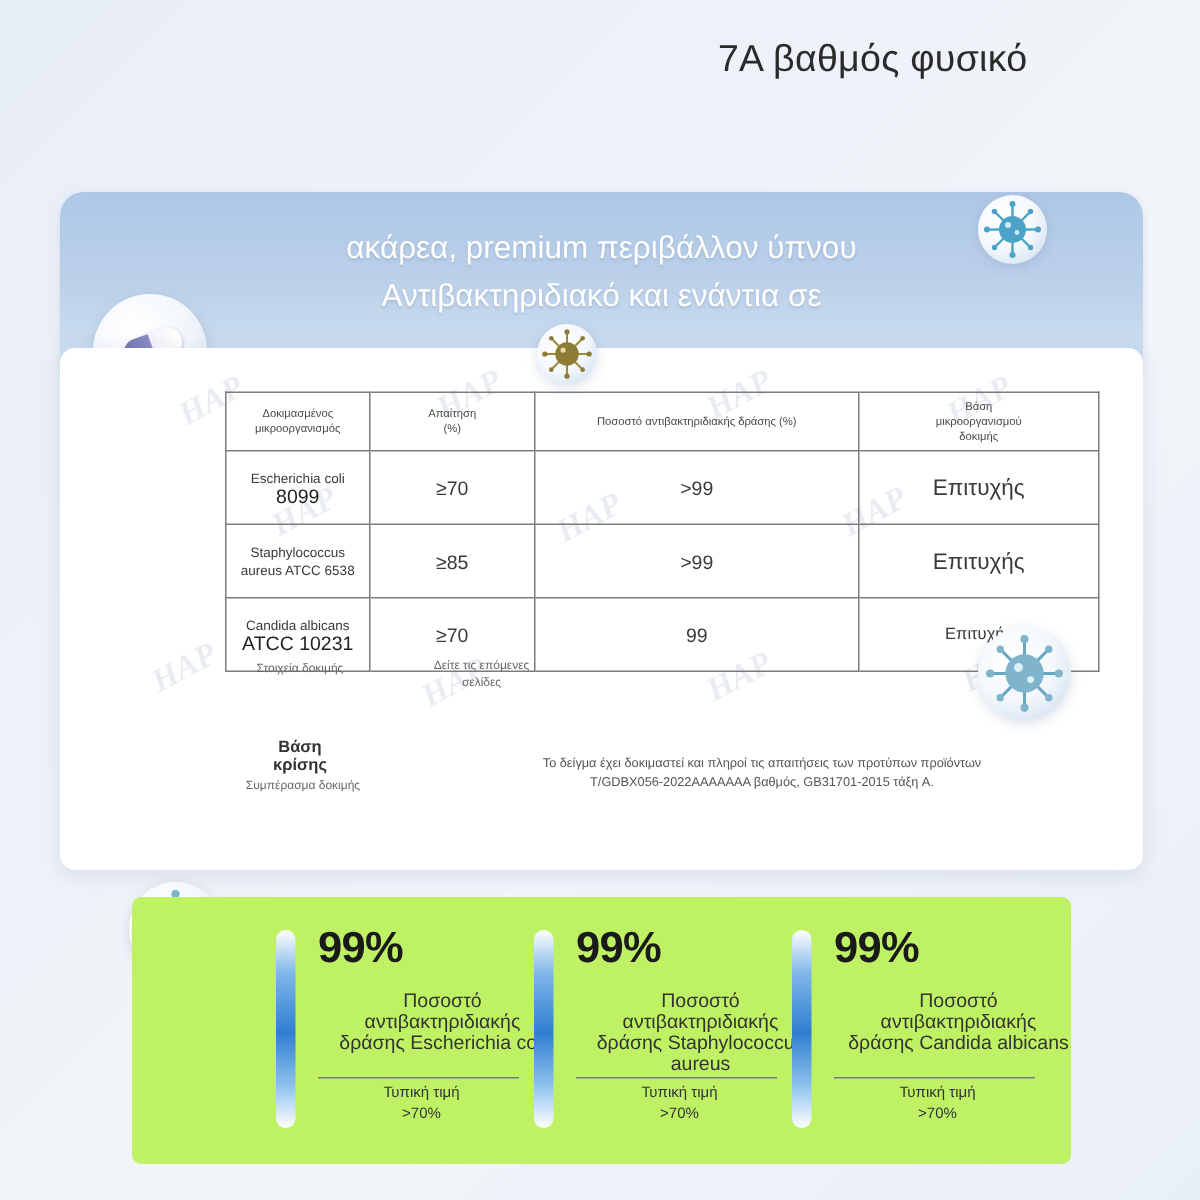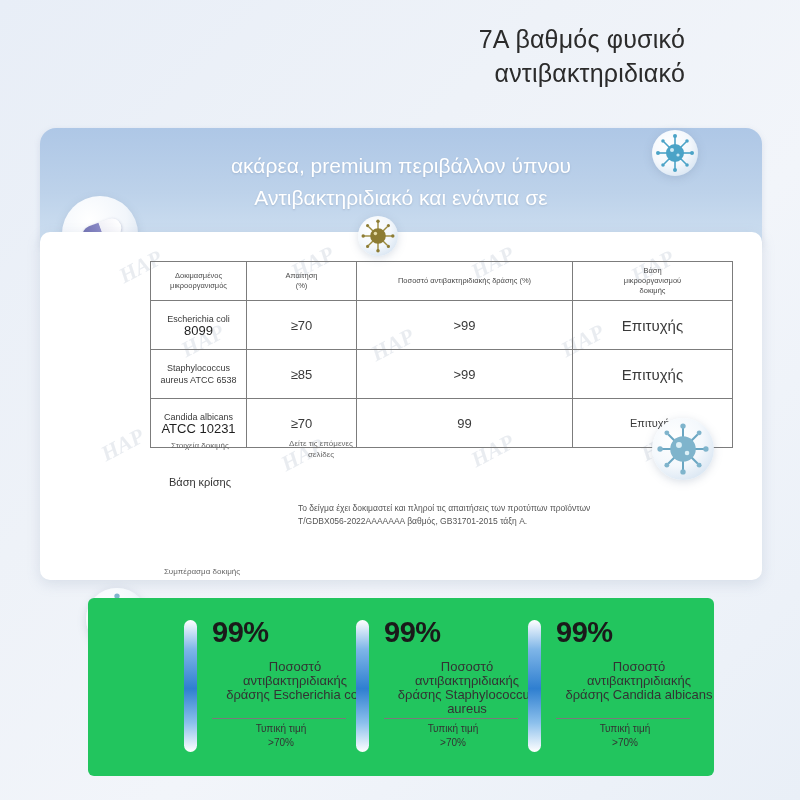--- a/index.html
+++ b/index.html
@@ -74,31 +74,31 @@
   .c-req{font-size:13px;color:#2a2a2a;}
   .c-rate{font-size:13px;color:#2a2a2a;}
   .c-judge{font-size:15px;color:#2f2f2f;}
   .c-judge.small{font-size:11px;}
 
   
   .notes{position:absolute;left:110px;top:208px;width:582px;height:110px;}
   .note-lbl{position:absolute;font-size:8px;color:#666;line-height:12px;text-align:center;}
   .note-l1{left:10px;top:0;width:80px;}
   .note-l2{left:128px;top:-2px;width:86px;line-height:11px;}
-  .note-l3{left:18px;top:36px;width:64px;font-size:11px;color:#333;}
-  .note-l4{left:2px;top:78px;width:100px;margin-top:48px;}
+  .note-l3{left:18px;top:52px;width:64px;font-size:11px;color:#333;font-weight:bold;}
+  .note-l4{left:2px;top:78px;width:100px;}
   .note-body{
     position:absolute;left:148px;top:62px;width:420px;
-    font-size:8.5px;color:#555;line-height:13px;
+    font-size:8.5px;color:#555;line-height:13px;text-align:center;
   }
 
   
   .stats{
     position:absolute;left:88px;top:598px;width:626px;height:178px;
-    background:#22c55e;border-radius:6px;
+    background:#bef264;border-radius:6px;
   }
   .stat{
     position:absolute;top:18px;width:175px;height:142px;
   }
   .stat.s1{left:96px;}
   .stat.s2{left:268px;}
   .stat.s3{left:440px;}
   .bar{
     position:absolute;left:0;top:4px;width:13px;height:132px;border-radius:7px;
     background:linear-gradient(180deg,#ffffff 0%,#7fb6e8 22%,#2f7fd0 52%,#8cc0ec 78%,#ffffff 100%);
@@ -137,21 +137,20 @@
     box-shadow:0 1px 3px rgba(70,80,130,.35);
   }
 </style>
 </head>
 <body>
 
 <div class="page">
 
   <div class="header">
     <div class="line">7A βαθμός φυσικό</div>
-    <div class="line">αντιβακτηριδιακό</div>
   </div>
 
   <div class="banner">
     <div class="banner-text">
       <div>ακάρεα, premium περιβάλλον ύπνου</div>
       <div>Αντιβακτηριδιακό και ενάντια σε</div>
     </div>
   </div>
 
   <div class="germ halo" style="left:652px;top:130px;width:46px;height:46px;">

